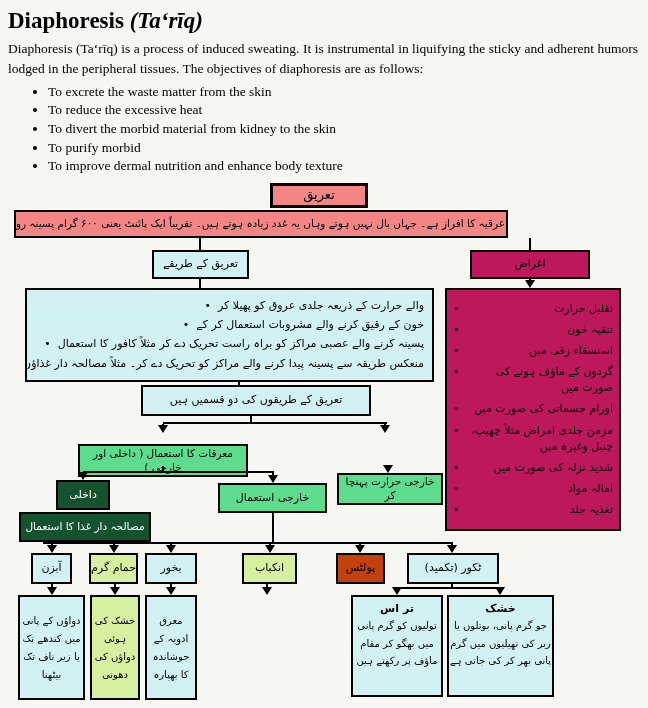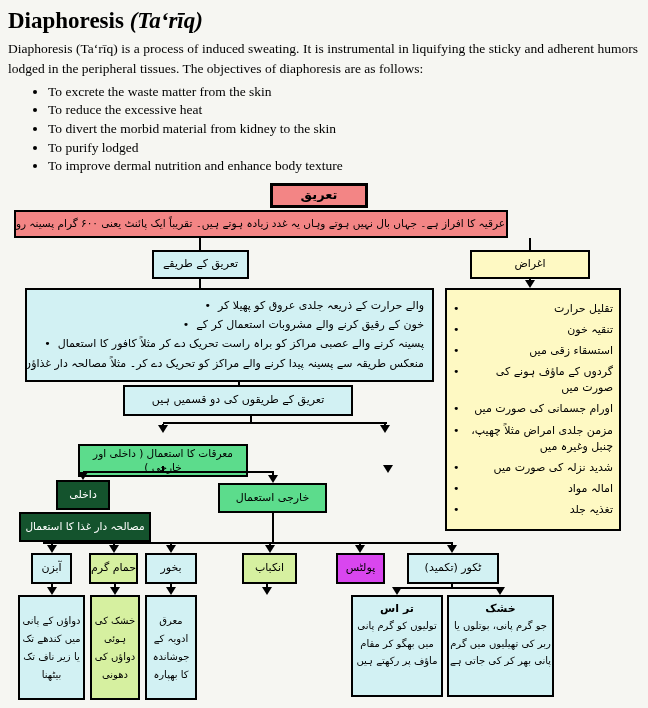--- a/index.html
+++ b/index.html
@@ -11,28 +11,28 @@
   h1 .it{font-style:italic}
   .intro{font-size:13.5px;line-height:1.5;text-align:justify;margin:0}
   ul.obj{margin:4px 0 0;padding-left:40px;list-style:disc}
   ul.obj li{font-size:13.5px;line-height:1.2;margin:2.5px 0}
   
   .diagram{position:absolute;left:0;top:0;width:648px;height:708px;
            font-family:"DejaVu Sans",sans-serif}
   .bx{position:absolute;border:2px solid #000;box-sizing:border-box;background:#fff;
       display:flex;align-items:center;justify-content:center;text-align:center;
       font-size:11px;line-height:1.3;overflow:hidden}
-  .bold{font-weight:bold}
+  .bold{font-weight:normal}
   .salmon{background:#f38585}
   .cyan{background:#d2f1f3}
-  .orange{background:#fef9c3}
+  .orange{background:#be185d}
   .green{background:#5cdc8c}
   .dgreen{background:#14532d;color:#fff}
   .ygreen{background:#d6f0a0}
-  .lav{background:#d946ef}
+  .lav{background:#c2410c}
   .nowrap{white-space:nowrap}
   
   .blist{flex-direction:column;justify-content:space-evenly;align-items:stretch;padding:4px 8px}
   .mrow{display:flex;justify-content:flex-end;align-items:center;gap:7px;font-size:11px;white-space:nowrap}
   .prow{display:flex;align-items:flex-start;gap:6px;font-size:11px;line-height:1.45;text-align:right}
   .prow .t{flex:1;text-align:right}
   .dot{flex:0 0 auto}
   
   .desc{font-size:10px;line-height:1.8;padding:3px 2px}
   .twopart{flex-direction:column;justify-content:flex-start;padding-top:5px}
@@ -47,21 +47,21 @@
 </head>
 <body>
 
 <div class="hdr">
   <h1><span>Diaphoresis</span> <span class="it">(Taʻrīq)</span></h1>
   <p class="intro">Diaphoresis (Taʻrīq) is a process of induced sweating. It is instrumental in liquifying the sticky and adherent humors lodged in the peripheral tissues. The objectives of diaphoresis are as follows:</p>
   <ul class="obj">
     <li>To excrete the waste matter from the skin</li>
     <li>To reduce the excessive heat</li>
     <li>To divert the morbid material from kidney to the skin</li>
-    <li>To purify lodged</li>
+    <li>To purify morbid</li>
     <li>To improve dermal nutrition and enhance body texture</li>
   </ul>
 </div>
 
 <div class="diagram">
 
   <div class="bx salmon bold" style="left:270px;top:183px;width:98px;height:25px;border-width:3px;font-size:13px" dir="rtl">تعریق</div>
   <div class="bx salmon nowrap" style="left:14px;top:210px;width:494px;height:28px;font-size:10.5px" dir="rtl">پسینہ جلد کی غدد عرقیہ کا افراز ہے۔ جہاں بال نہیں ہوتے وہاں یہ غدد زیادہ ہوتے ہیں۔ تقریباً ایک پائنٹ یعنی ۶۰۰ گرام پسینہ روزانہ خارج ہو تا ہے</div>
 
   <div class="bx cyan" style="left:152px;top:250px;width:97px;height:29px" dir="rtl">تعریق کے طریقے</div>
@@ -117,23 +117,24 @@
     <div class="prow">
         <span class="dot">•</span>
         <span class="t" dir="rtl">امالہ مواد</span>
       </div>
     <div class="prow">
         <span class="dot">•</span>
         <span class="t" dir="rtl">تغذیہ جلد</span>
       </div>
   </div>
 
-  <div class="bx cyan" style="left:123px;top:385px;width:230px;height:31px" dir="rtl">تعریق کے طریقوں کی دو قسمیں ہیں</div>
+  <div class="bx cyan" style="left:141px;top:385px;width:230px;height:31px" dir="rtl">تعریق کے طریقوں کی دو قسمیں ہیں</div>
 
   <div class="bx green" style="left:78px;top:444px;width:170px;height:33px;font-size:10.5px" dir="rtl">معرقات کا استعمال ( داخلی اور خارجی )</div>
+  <div class="bx green" style="left:337px;top:473px;width:106px;height:32px;font-size:10.5px" dir="rtl">خارجی حرارت پہنچا کر</div>
   <div class="bx dgreen" style="left:56px;top:480px;width:54px;height:30px" dir="rtl">داخلی</div>
   <div class="bx dgreen" style="left:19px;top:512px;width:132px;height:30px;font-size:10.5px" dir="rtl">مصالحہ دار غذا کا استعمال</div>
   <div class="bx green" style="left:218px;top:483px;width:109px;height:30px" dir="rtl">خارجی استعمال</div>
 
   <div class="bx cyan" style="left:31px;top:553px;width:41px;height:31px" dir="rtl">آبزن</div>
   <div class="bx ygreen" style="left:89px;top:553px;width:49px;height:31px" dir="rtl">حمام گرم</div>
   <div class="bx cyan" style="left:145px;top:553px;width:52px;height:31px" dir="rtl">بخور</div>
   <div class="bx ygreen" style="left:242px;top:553px;width:55px;height:31px" dir="rtl">انکباب</div>
   <div class="bx lav" style="left:336px;top:553px;width:49px;height:31px" dir="rtl">پولٹس</div>
   <div class="bx cyan" style="left:407px;top:553px;width:92px;height:31px" dir="rtl">ٹکور (تکمید)</div>

